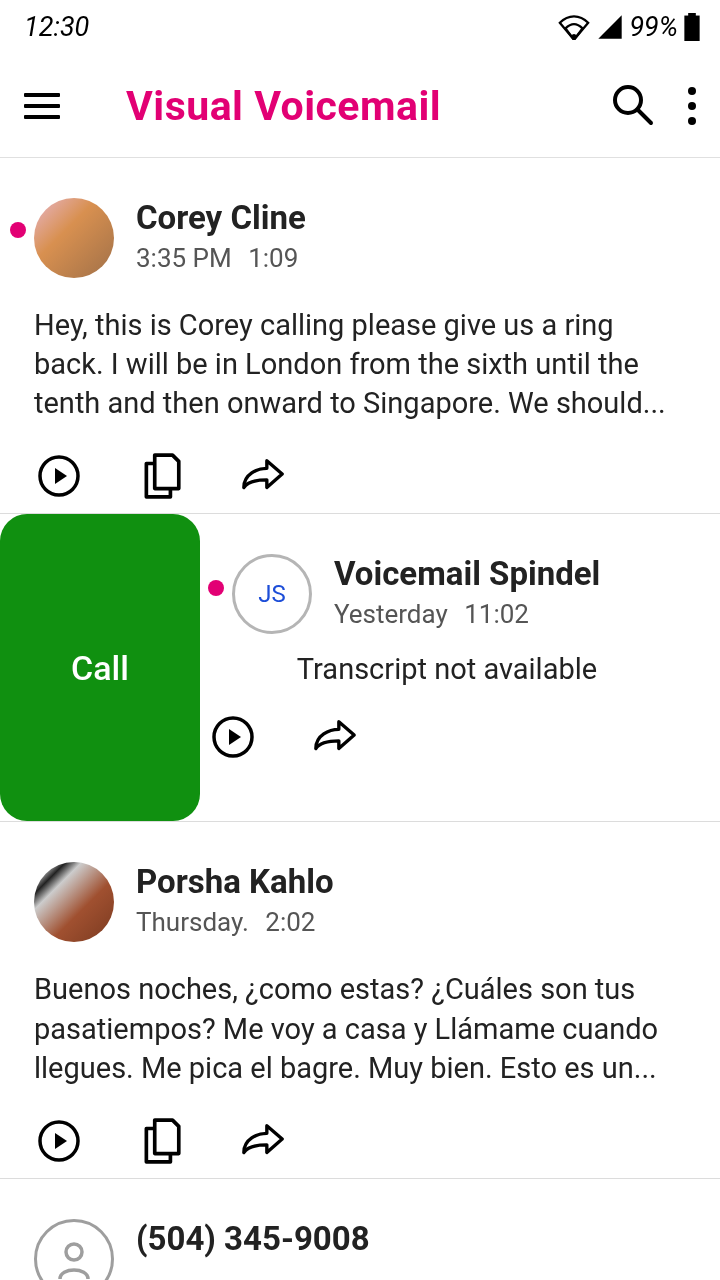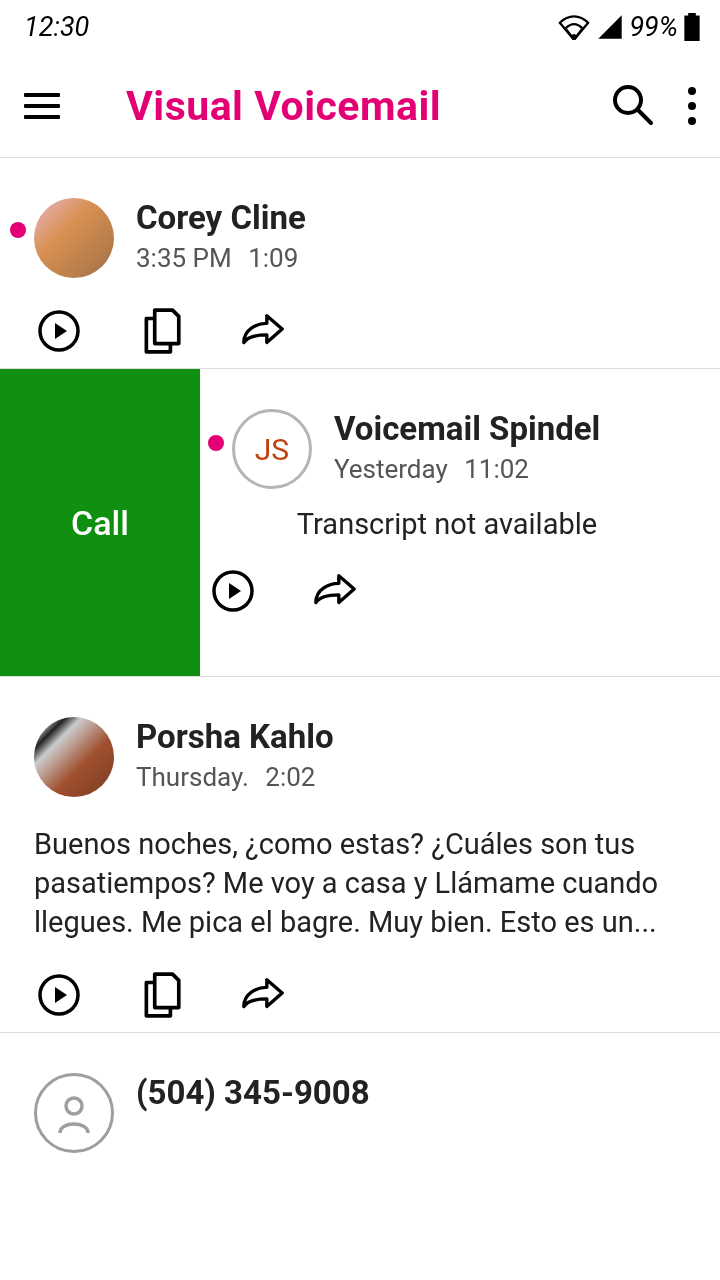--- a/index.html
+++ b/index.html
@@ -16,34 +16,34 @@
     .hdr-icon { margin-left:28px; cursor:pointer; }
     .dots { display:flex; flex-direction:column; gap:7px; margin-left:34px; cursor:pointer; }
     .dots span { width:8px; height:8px; border-radius:50%; background:#000; }
 
     .voicemail { border-bottom:1px solid #dcdcdc; padding:40px 34px 14px 34px; position:relative; }
     .unread-dot { position:absolute; left:10px; width:16px; height:16px; border-radius:50%; background:#e20074; }
     .vm-head { display:flex; align-items:flex-start; }
     .avatar { width:80px; height:80px; border-radius:50%; flex-shrink:0; overflow:hidden; display:flex; align-items:center; justify-content:center; }
     .avatar.photo1 { background:linear-gradient(135deg,#e8b5c6 0%, #d89050 40%, #a07048 100%); }
     .avatar.photo3 { background:linear-gradient(135deg,#222 0%,#ccc 10%,#222 20%,#ccc 30%,#a05030 60%,#7a3a20 100%); }
-    .avatar.initials { border:3px solid #b5b5b5; font-size:30px; color:#c2410c; font-weight:400; background:#fff; }
+    .avatar.initials { border:3px solid #b5b5b5; font-size:24px; color:#1d4ed8; font-weight:400; background:#fff; }
     .avatar.anon { border:3px solid #9e9e9e; background:#fff; }
     .avatar.anon svg { stroke:#9e9e9e; }
     .vm-meta { margin-left:22px; }
     .vm-name { font-size:33px; font-weight:700; color:#222; }
     .vm-when { font-size:26px; color:#555; margin-top:6px; }
     .vm-when .dur { margin-left:10px; }
     .vm-transcript { font-size:29px; color:#222; line-height:1.35; margin-top:28px; }
     .vm-actions { display:flex; align-items:center; gap:56px; margin-top:30px; margin-left:2px; }
     .action { width:46px; height:46px; display:flex; align-items:center; justify-content:center; cursor:pointer; }
 
     
     .swipe-wrapper { position:relative; border-bottom:1px solid #dcdcdc; height:308px; overflow:hidden; }
-    .swipe-call { position:absolute; left:0; top:0; width:200px; height:100%; background:#109010; color:#fff; font-size:34px; display:flex; align-items:center; justify-content:center; font-weight:500; }
+    .swipe-call { position:absolute; left:0; top:0; width:200px; height:100%; background:#109010; color:#fff; font-size:34px; display:flex; align-items:center; justify-content:center; font-weight:500;border-radius:27px; }
     .swipe-content { position:absolute; left:200px; top:0; right:0; height:100%; padding:40px 34px 26px 8px; }
     .swipe-content .unread-dot { left:8px; }
     .swipe-content .vm-transcript { margin-top:16px;text-align:center; }
     .swipe-content .vm-actions { margin-top:24px; }
     .swipe-content .avatar { margin-left:24px; }
 
     .vm-last { padding-bottom:0; border-bottom:none; }
   </style>
 </head>
 <body>
@@ -92,20 +92,21 @@
   <div class="vm-head">
     <div class="avatar photo1"></div>
     <div class="vm-meta">
       <div class="vm-name">Corey Cline</div>
       <div class="vm-when">
         <span>3:35 PM</span>
         <span class="dur">1:09</span>
       </div>
     </div>
   </div>
+  <div class="vm-transcript">Hey, this is Corey calling please give us a ring back. I will be in London from the sixth until the tenth and then onward to Singapore. We should...</div>
   <div class="vm-actions">
     <div class="action">
       <svg width="44" height="44" viewBox="0 0 44 44">
           <circle cx="22" cy="22" r="19" fill="none" stroke="#000" stroke-width="3.5"></circle>
           <path d="M18 14 L30 22 L18 30 Z" fill="#000"></path>
         </svg>
     </div>
     <div class="action">
       <svg width="42" height="46" viewBox="0 0 38 44">
           <path d="M13 2 H30 L36 8 V34 H13 Z" fill="none" stroke="#000" stroke-width="3.5" stroke-linejoin="round"></path>

